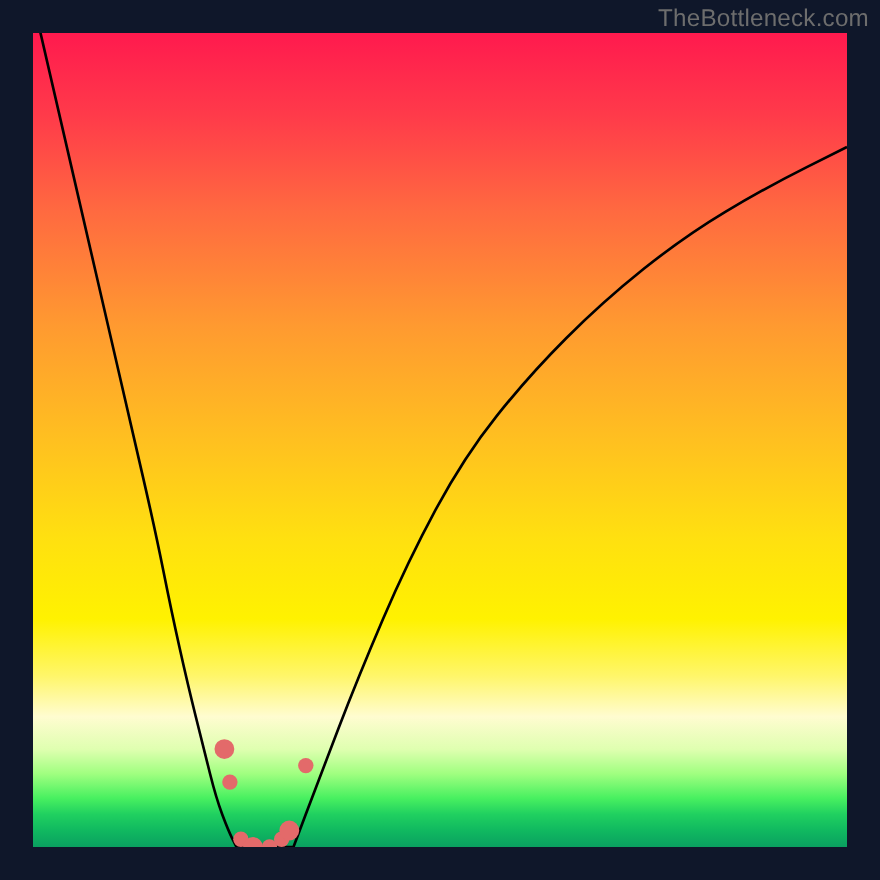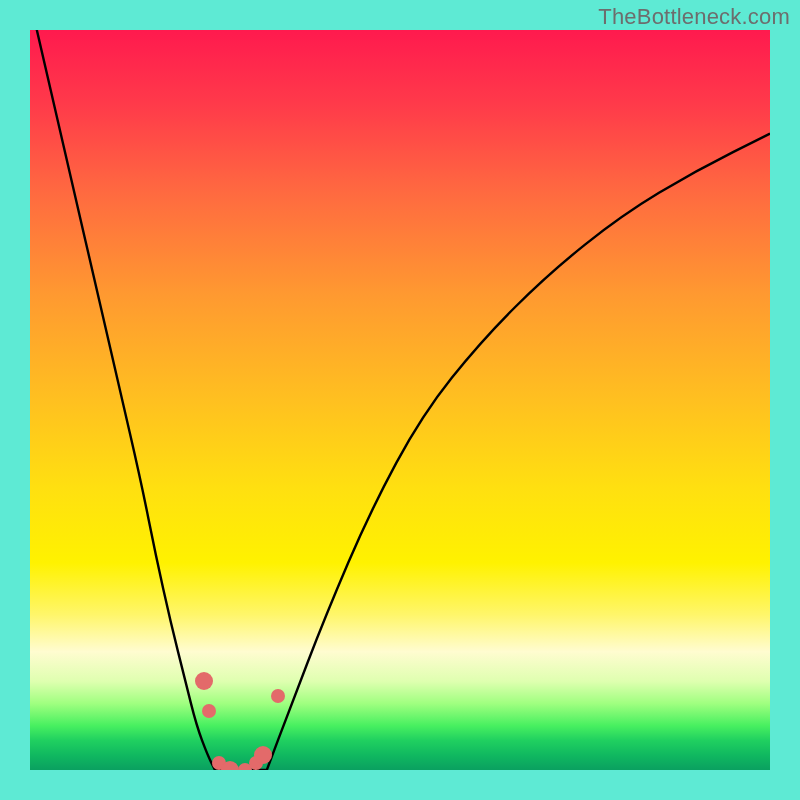--- a/index.html
+++ b/index.html
@@ -8,21 +8,21 @@
     width: 800px;
     height: 800px;
     background: #000;
     overflow: hidden;
     font-family: Arial, Helvetica, sans-serif;
   }
   .frame {
     position: relative;
     width: 800px;
     height: 800px;
-    background: #5eead4;
+    background: #0f172a;
   }
   .plot {
     position: absolute;
     left: 30px;
     top: 30px;
     width: 740px;
     height: 740px;
     overflow: hidden;
   }
   .gradient {

